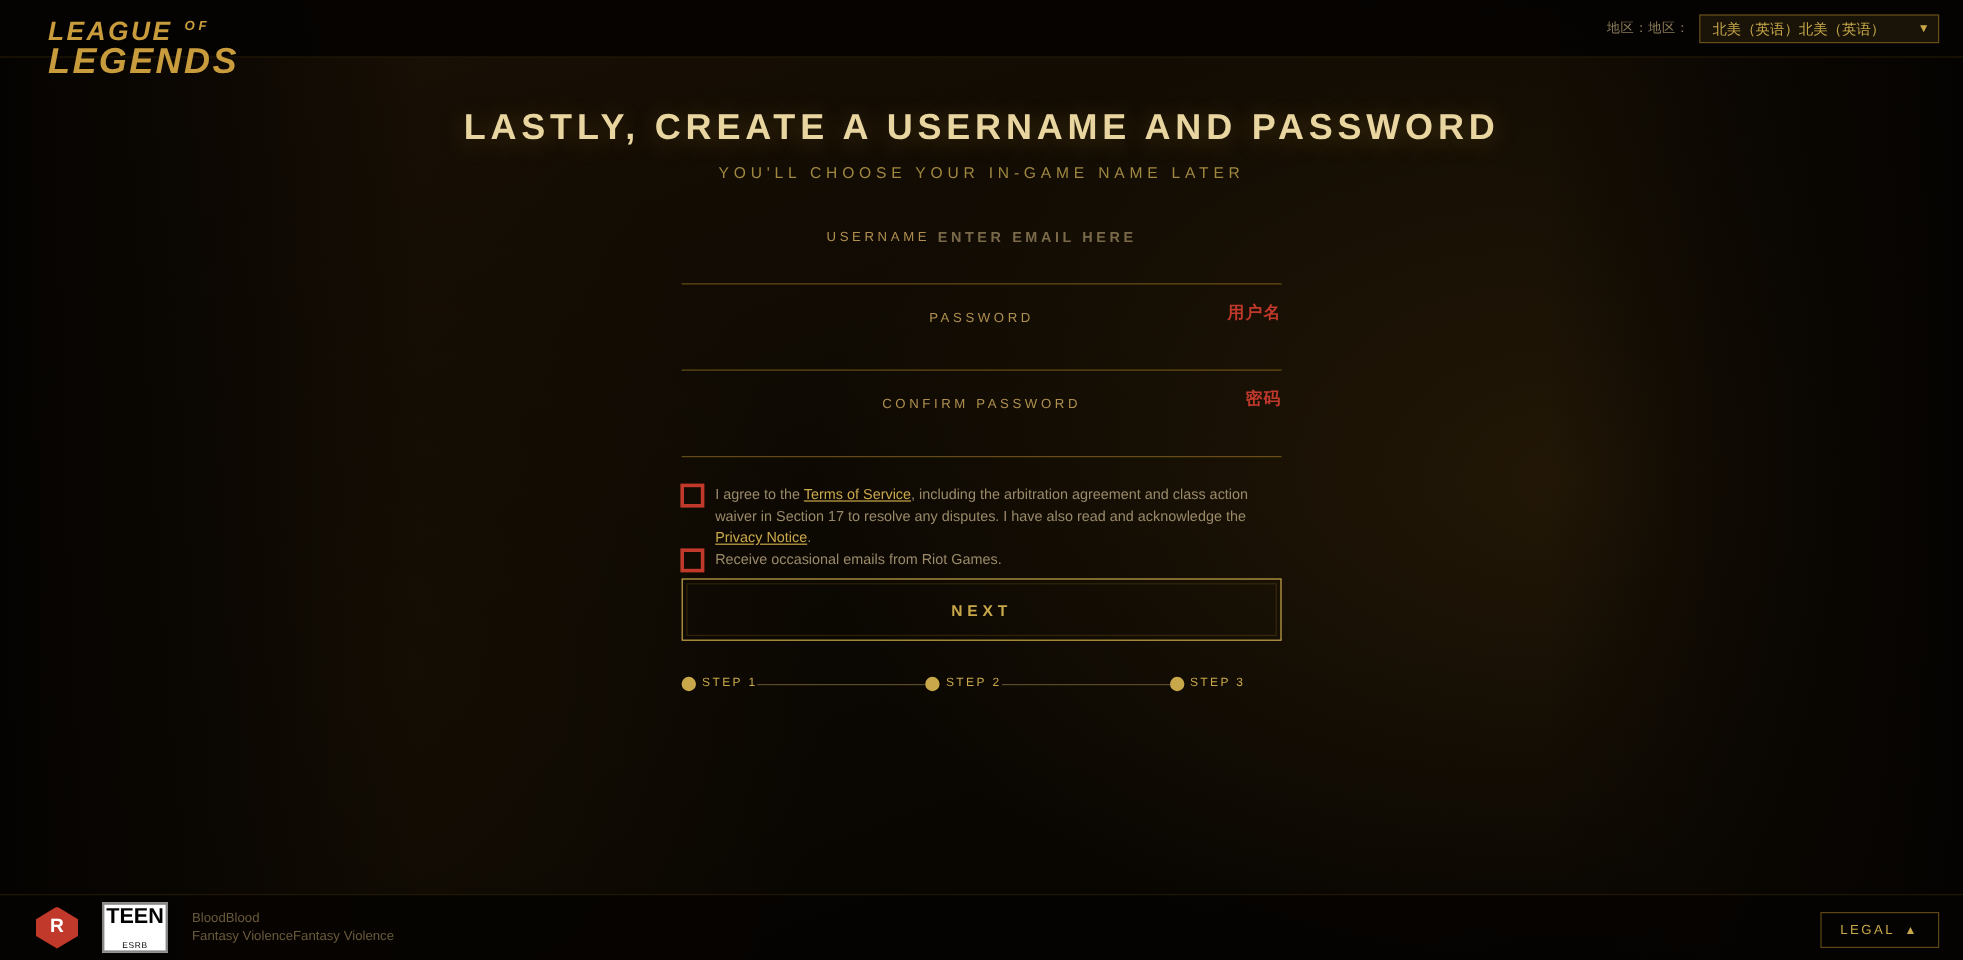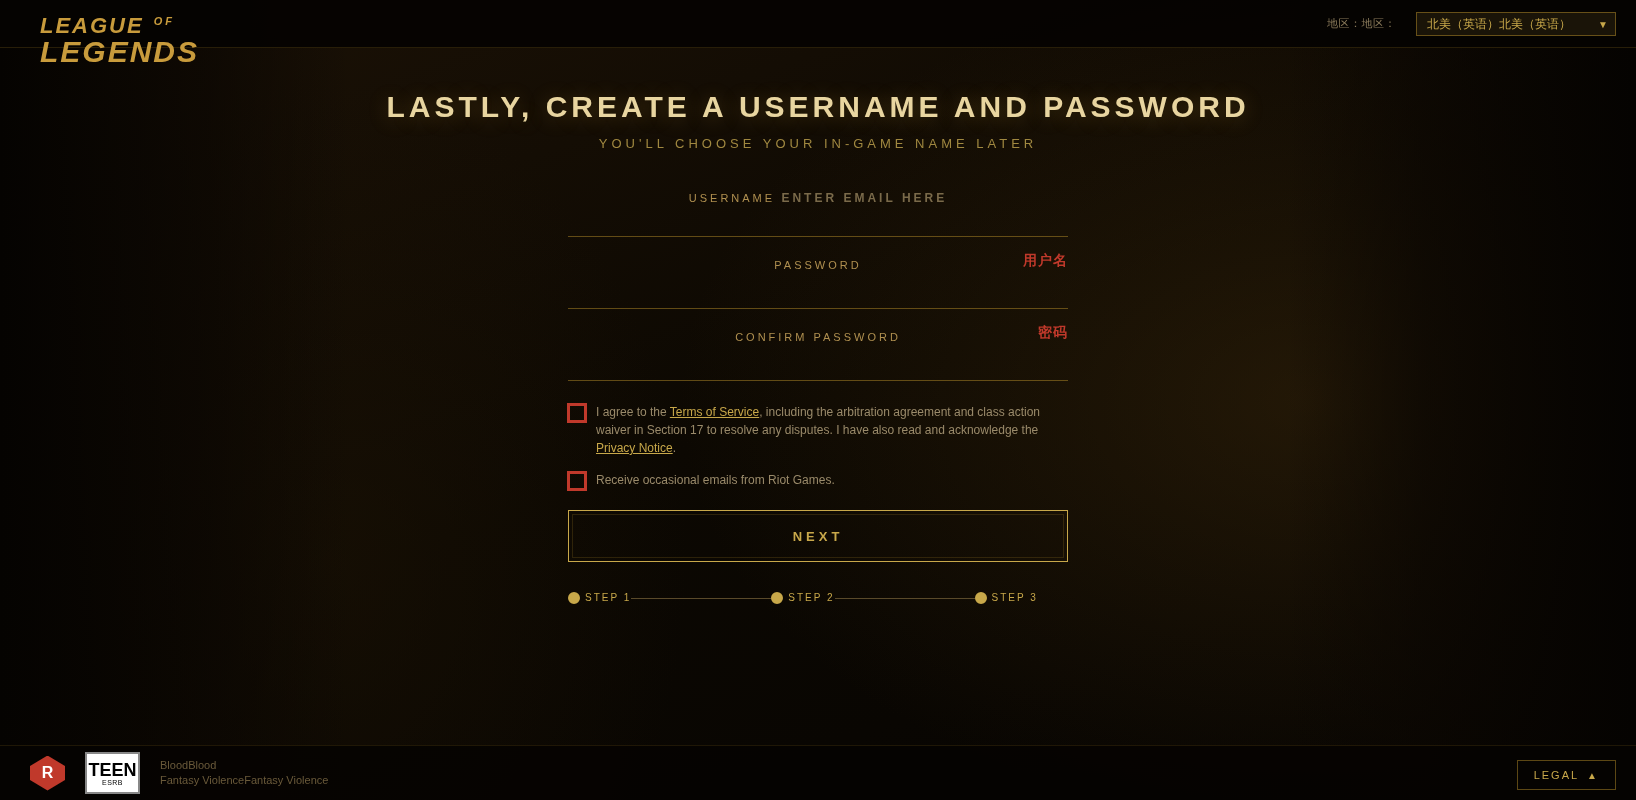--- a/index.html
+++ b/index.html
@@ -58,21 +58,20 @@
       left: 0;
       right: 0;
       height: 48px;
       background: rgba(5,3,1,0.95);
       display: flex;
       align-items: center;
       justify-content: flex-end;
       padding: 12px 20px;
       z-index: 10;
       border-bottom: 1px solid rgba(180,140,40,0.2);
-      gap: 12px;
     }
 
     .region-label {
       color: #8a7a5a;
       font-size: 11px;
       margin-right: 8px;
       letter-spacing: 0.5px;
     }
 
     .region-select-wrapper {
@@ -227,24 +226,23 @@
       transform: translateY(-50%);
       color: #c0392b;
       font-size: 14px;
       letter-spacing: 1px;
       font-weight: bold;
       margin-top: 40px;
     }
 
     
     .checkboxes-container {
-      margin-bottom: 20px;
+      margin-bottom: 6px;
       display: flex;
       flex-direction: column;
-      gap: 14px;
     }
 
     .checkbox-row {
       display: flex;
       align-items: flex-start;
       gap: 10px;
     }
 
     .checkbox-box {
       width: 18px;
@@ -349,21 +347,21 @@
     }
 
     .rating-box {
       width: 55px;
       height: 42px;
       border: 2px solid #888;
       background: #fff;
       display: flex;
       flex-direction: column;
       align-items: center;
-      justify-content: center;
+      justify-content: space-between;
       flex-shrink: 0;
     }
 
     .rating-teen {
       font-size: 18px;
       font-weight: 900;
       color: #000;
       line-height: 1;
     }
 

